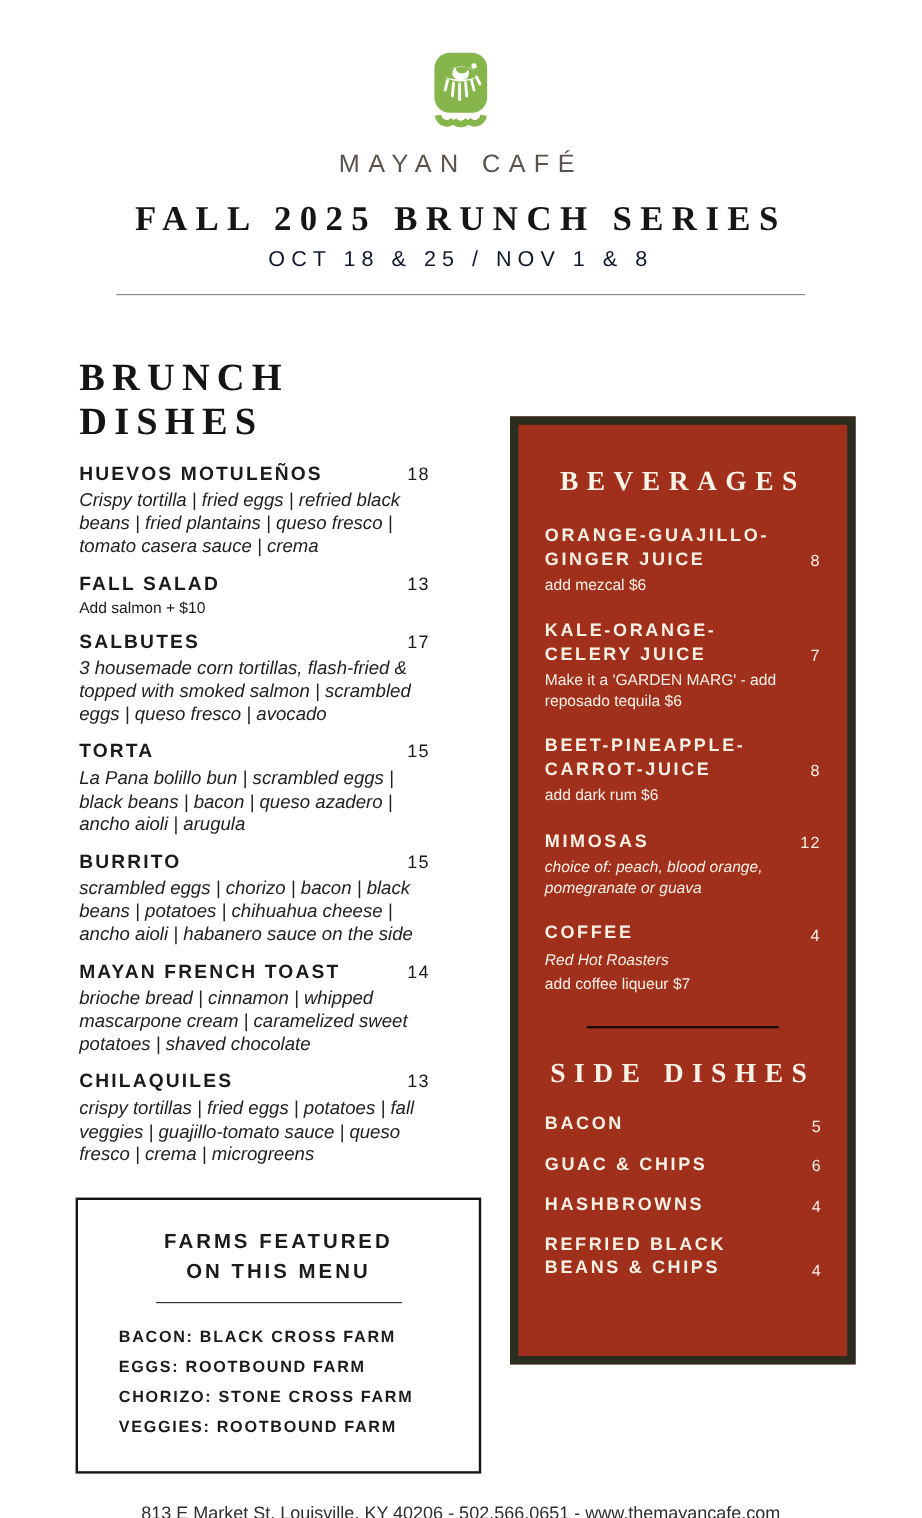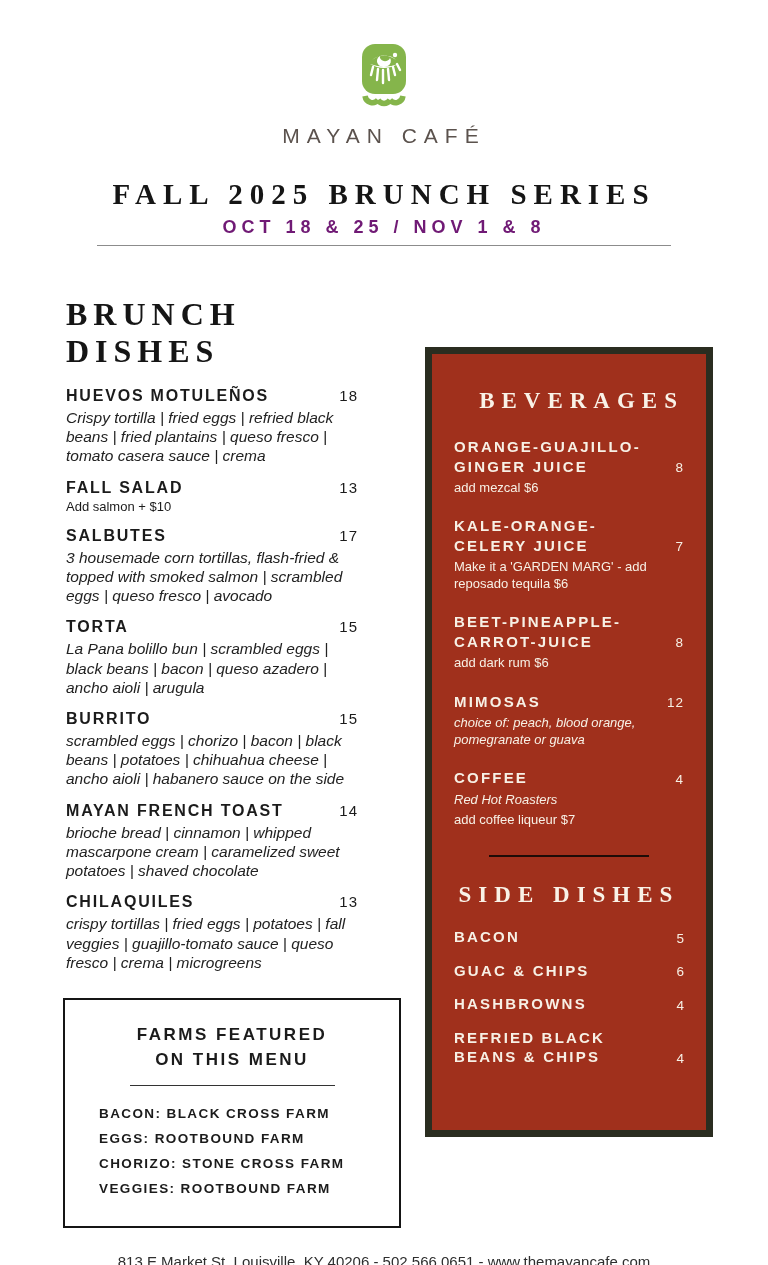--- a/index.html
+++ b/index.html
@@ -2,23 +2,23 @@
 <html><head>
 <meta charset="utf-8">
 <style>
   * { margin:0; padding:0; box-sizing:border-box; }
   html,body { width:768px; height:1265px; background:#ffffff; overflow:hidden; }
   body { font-family:"Liberation Sans", sans-serif; color:#1b1b1b; position:relative; }
 
   
   .header { position:absolute; top:42px; left:0; width:768px; text-align:center; }
   .logo-wrap { display:flex; justify-content:center; margin-bottom:8px; }
-  .brand-name { font-size:21px; letter-spacing:7px; color:#5b524d; font-weight:400; margin-bottom:30px; }
+  .brand-name { font-size:21px; letter-spacing:7px; color:#5b524d; font-weight:400; margin-bottom:18px; }
   .menu-title { font-family:"Liberation Serif", serif; font-weight:700; font-size:29px; letter-spacing:7px; color:#151515; }
-  .menu-dates { font-size:18px; font-weight:700; letter-spacing:5px; color:#701a75; margin-top:6px; }
+  .menu-dates { font-size:18px; font-weight:400; letter-spacing:5px; color:#0f172a; margin-top:6px; }
   .top-rule { position:absolute; top:245px; left:97px; width:574px; border:none; border-top:1.5px solid #8c8c8c; }
 
   
   .left-col { position:absolute; left:66px; top:296px; width:292px; }
   .section-heading { font-family:"Liberation Serif", serif; font-weight:700; font-size:32px; letter-spacing:6px; color:#151515; margin-bottom:17px; }
   .dish { margin-bottom:13px; }
   .dish-head { display:flex; justify-content:space-between; align-items:baseline; }
   .dish-name { font-weight:700; font-size:16px; letter-spacing:1.8px; }
   .dish-price { font-size:15px; letter-spacing:1px; }
   .dish-desc { font-style:italic; font-size:15.5px; line-height:1.24; margin-top:3px; color:#222; }
@@ -29,21 +29,21 @@
   .farms-box { margin:26px 0 0 -3px; width:338px; border:2px solid #151515; padding:22px 18px 24px; }
   .farms-heading { text-align:center; font-weight:700; font-size:17px; letter-spacing:2.5px; line-height:1.5; }
   .farms-rule { width:205px; margin:12px auto 16px; border:none; border-top:1.5px solid #333; }
   .farms-list { margin-left:16px; }
   .farms-item { font-weight:700; font-size:13.5px; letter-spacing:1.4px; line-height:1.85; }
 
   
   .sidebar { position:absolute; left:425px; top:347px; width:288px; height:790px;
              background:#a0301c; border:7px solid #2a2d20; padding:20px 22px 0; color:#f7f0e5; }
   .panel-heading { font-family:"Liberation Serif", serif; font-weight:700; font-size:23px; letter-spacing:7px; text-align:center; color:#f9f2e7; }
-  .bev-heading { margin:14px 0 23px;text-align:right; }
+  .bev-heading { margin:14px 0 23px; }
   .bev { margin-bottom:20px; }
   .bev-top { display:flex; justify-content:space-between; align-items:flex-end; }
   .bev-names span { display:block; font-weight:700; font-size:15px; letter-spacing:2.2px; line-height:1.3; }
   .bev-names span:empty { display:none; }
   .bev-price { font-size:13.5px; padding-bottom:1px; letter-spacing:1px; }
   .bev-sub { font-size:13px; line-height:1.32; margin-top:3px; }
   .bev-sub.italic { font-style:italic; }
   .bev-sub:empty { display:none; }
   .panel-divider { width:160px; margin:27px auto 25px; border:none; border-top:2.5px solid #1e0c07; }
   .sides-heading { margin:0 0 19px; }

